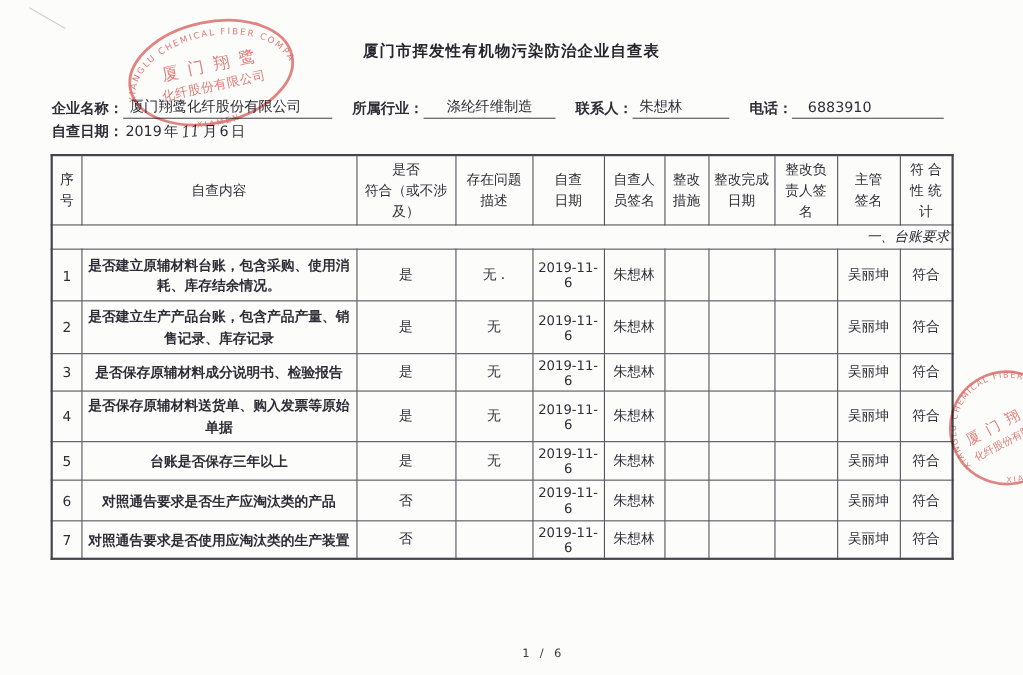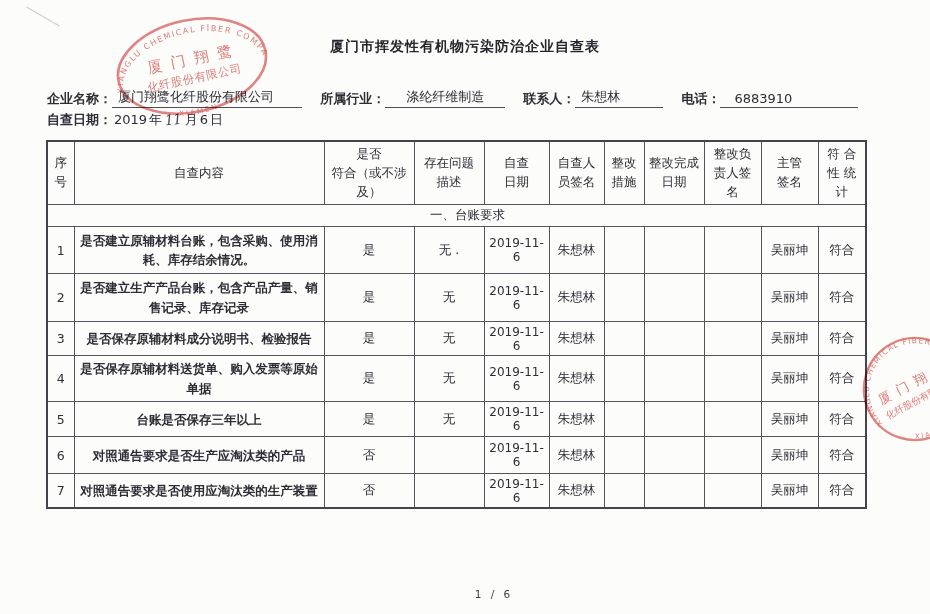--- a/index.html
+++ b/index.html
@@ -19,21 +19,21 @@
   .date-line .lbl{font-weight:700;}
   .hw{display:inline-block;font-family:"DejaVu Serif","Liberation Serif",serif;font-style:italic;
       transform:rotate(-5deg) scaleY(1.1);font-size:13px;color:#41404b;margin:0 3px;}
   .num{margin:0 2px;}
   table.selfcheck{position:absolute;left:46px;top:140px;width:819px;border-collapse:collapse;
        table-layout:fixed;border:2px solid #45444c;font-size:12.5px;color:#2e2d36;}
   table.selfcheck td{border:1px solid #55545c;text-align:center;vertical-align:middle;
        padding:1px 2px;overflow:hidden;}
   tr.head td{white-space:pre-line;line-height:1.5;font-size:12.5px;padding:3px 1px;}
   td.c-content{text-align:left;padding:2px 8px;line-height:1.55;font-weight:bold;}
-  tr.section td{text-align:center;padding-left:24px;}
+  tr.section td{text-align:right;padding-left:24px;font-style:italic;}
   td.c-date{font-size:12px;margin-left:44px;}
   .footer-page{position:absolute;top:588px;left:0;width:916px;text-align:center;
        font-size:10.5px;letter-spacing:3px;color:#3c3c46;margin-left:36px;}
   .scan-mark{position:absolute;left:24px;top:16px;width:38px;border-top:1.5px solid #a9a9ad;
        transform:rotate(30deg);opacity:.55;}
   .stamp{position:absolute;mix-blend-mode:multiply;opacity:.88;}
   .stamp text{fill:var(--stamp,#d7534e);}
   .stamp .ring{fill:none;stroke:var(--stamp,#d7534e);}
 </style>
 </head>

